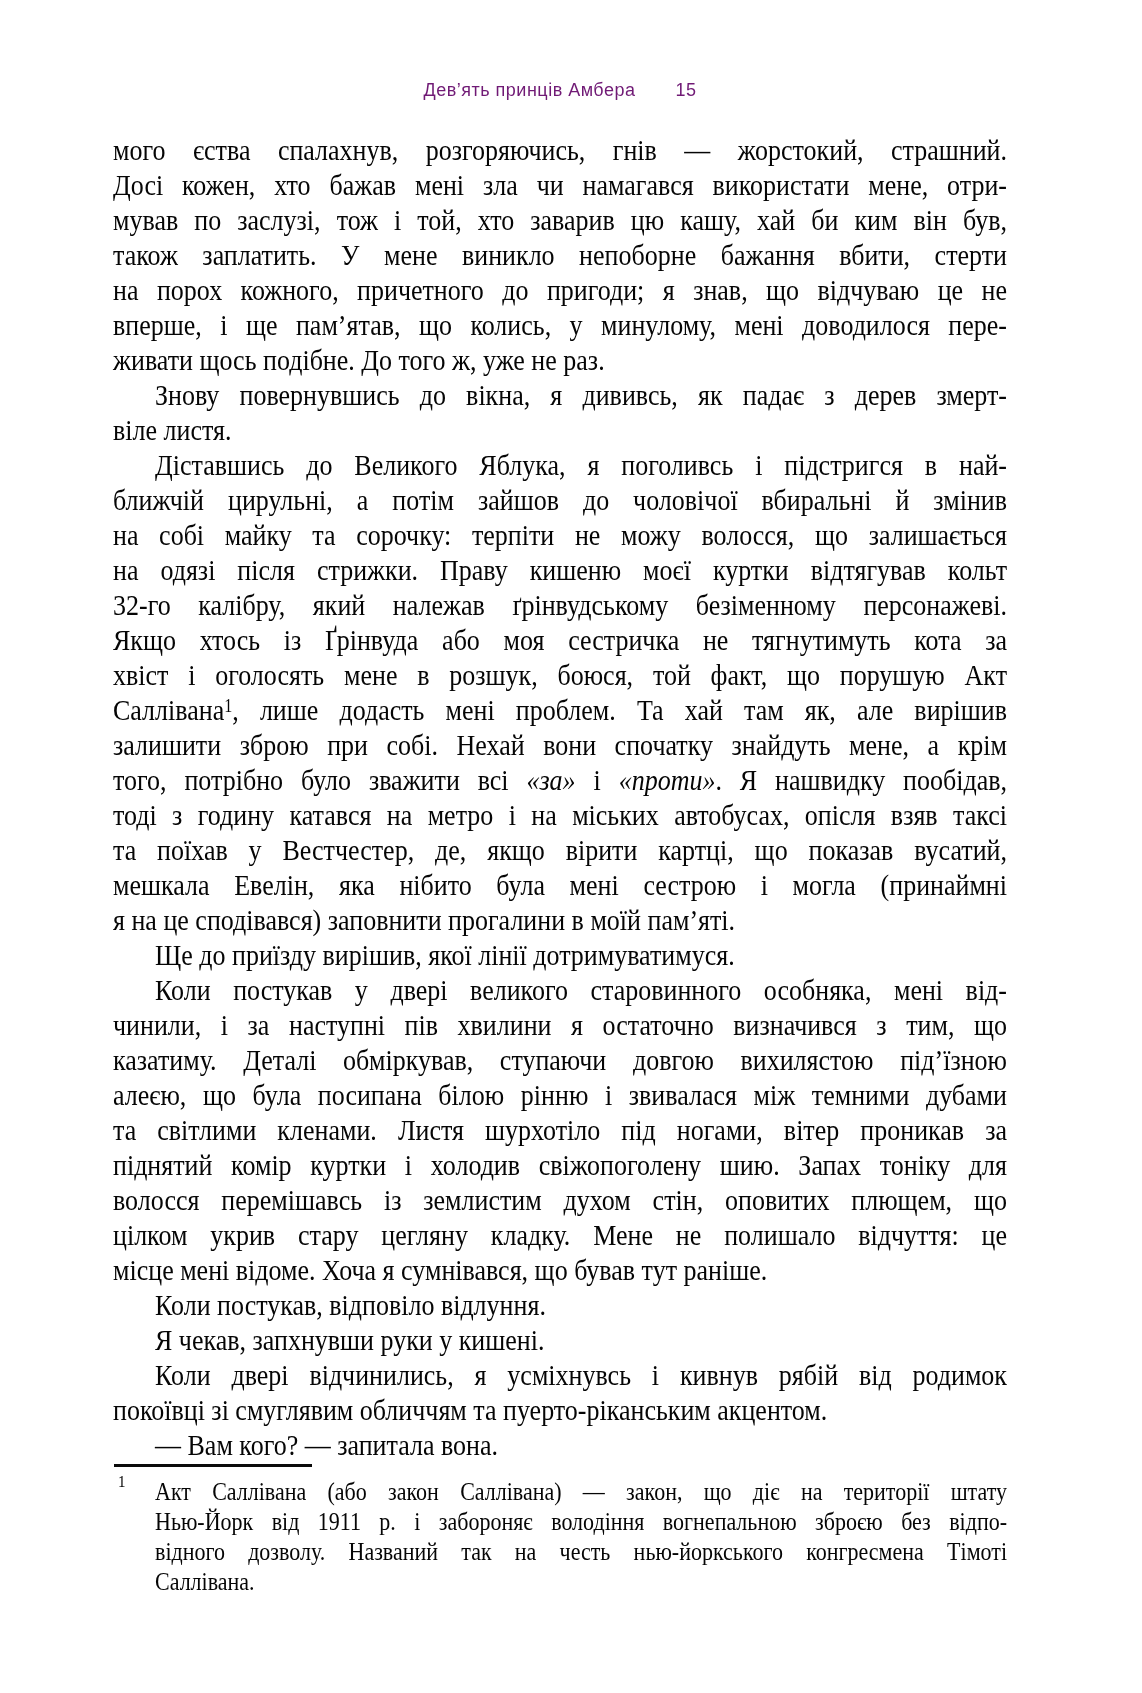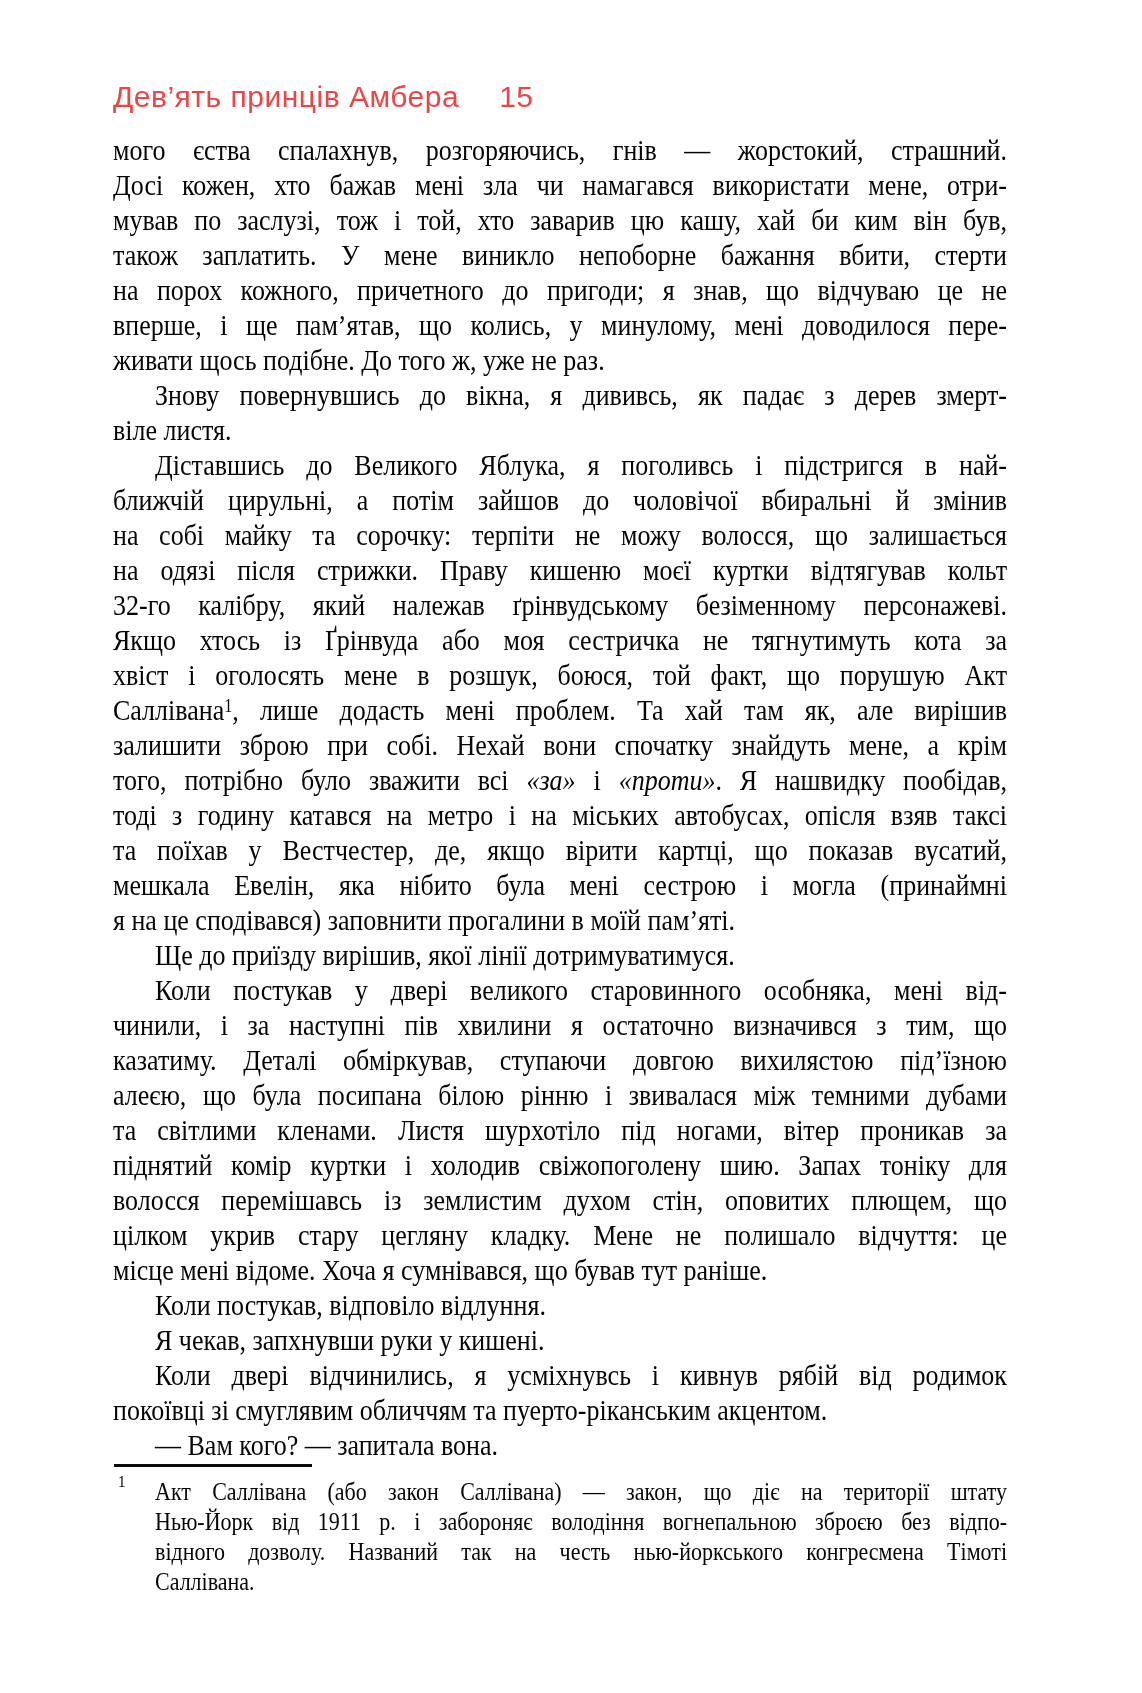--- a/index.html
+++ b/index.html
@@ -13,25 +13,25 @@
     height: 1693px;
     background: #ffffff;
     overflow: hidden;
     color: #060606;
   }
   .running-header {
     position: absolute;
     top: 80px;
     left: 113px;
     width: 894px;
-    text-align: left;
+    text-align: center;
     font-family: "Liberation Sans", "DejaVu Sans", sans-serif;
-    font-size: 30px;
+    font-size: 18px;
     letter-spacing: 0.5px;
-    color: #ef4444;
+    color: #701a75;
     white-space: nowrap;
   }
   .running-header .pagenum {
     display: inline-block;
     margin-left: 40px;
   }
   .textblock {
     position: absolute;
     top: 133px;
     left: 113px;

